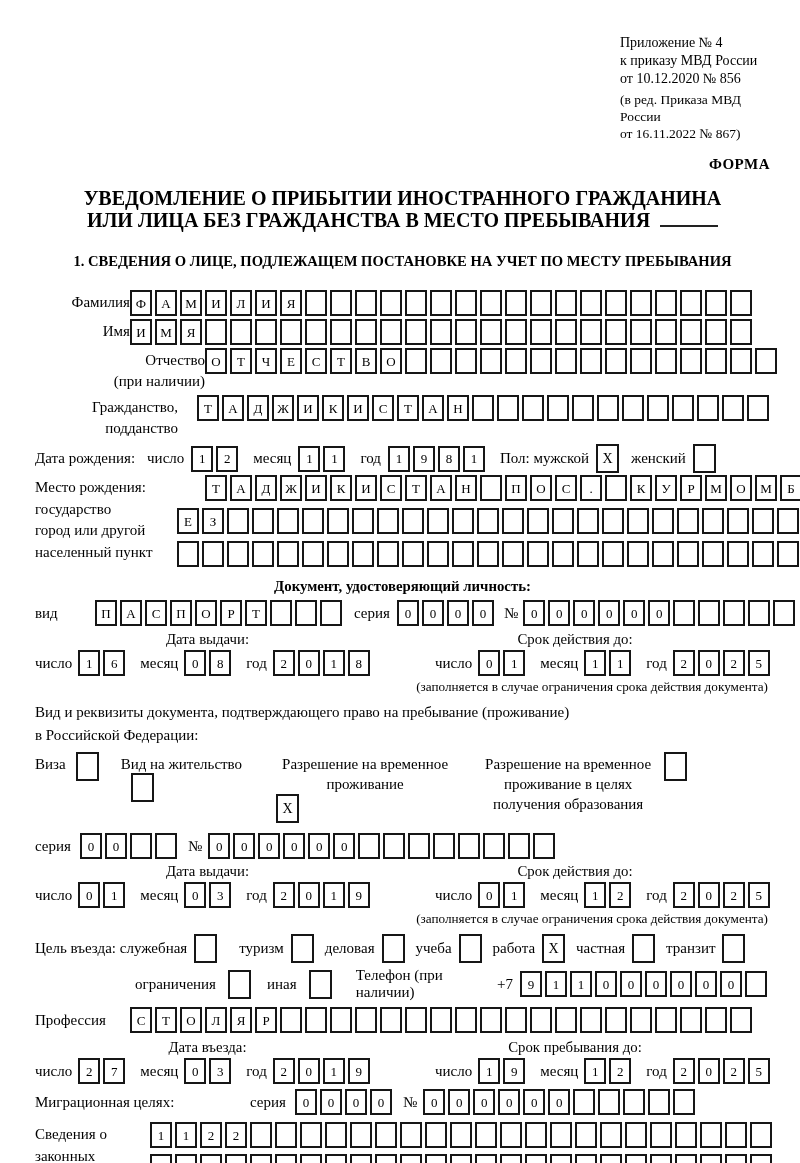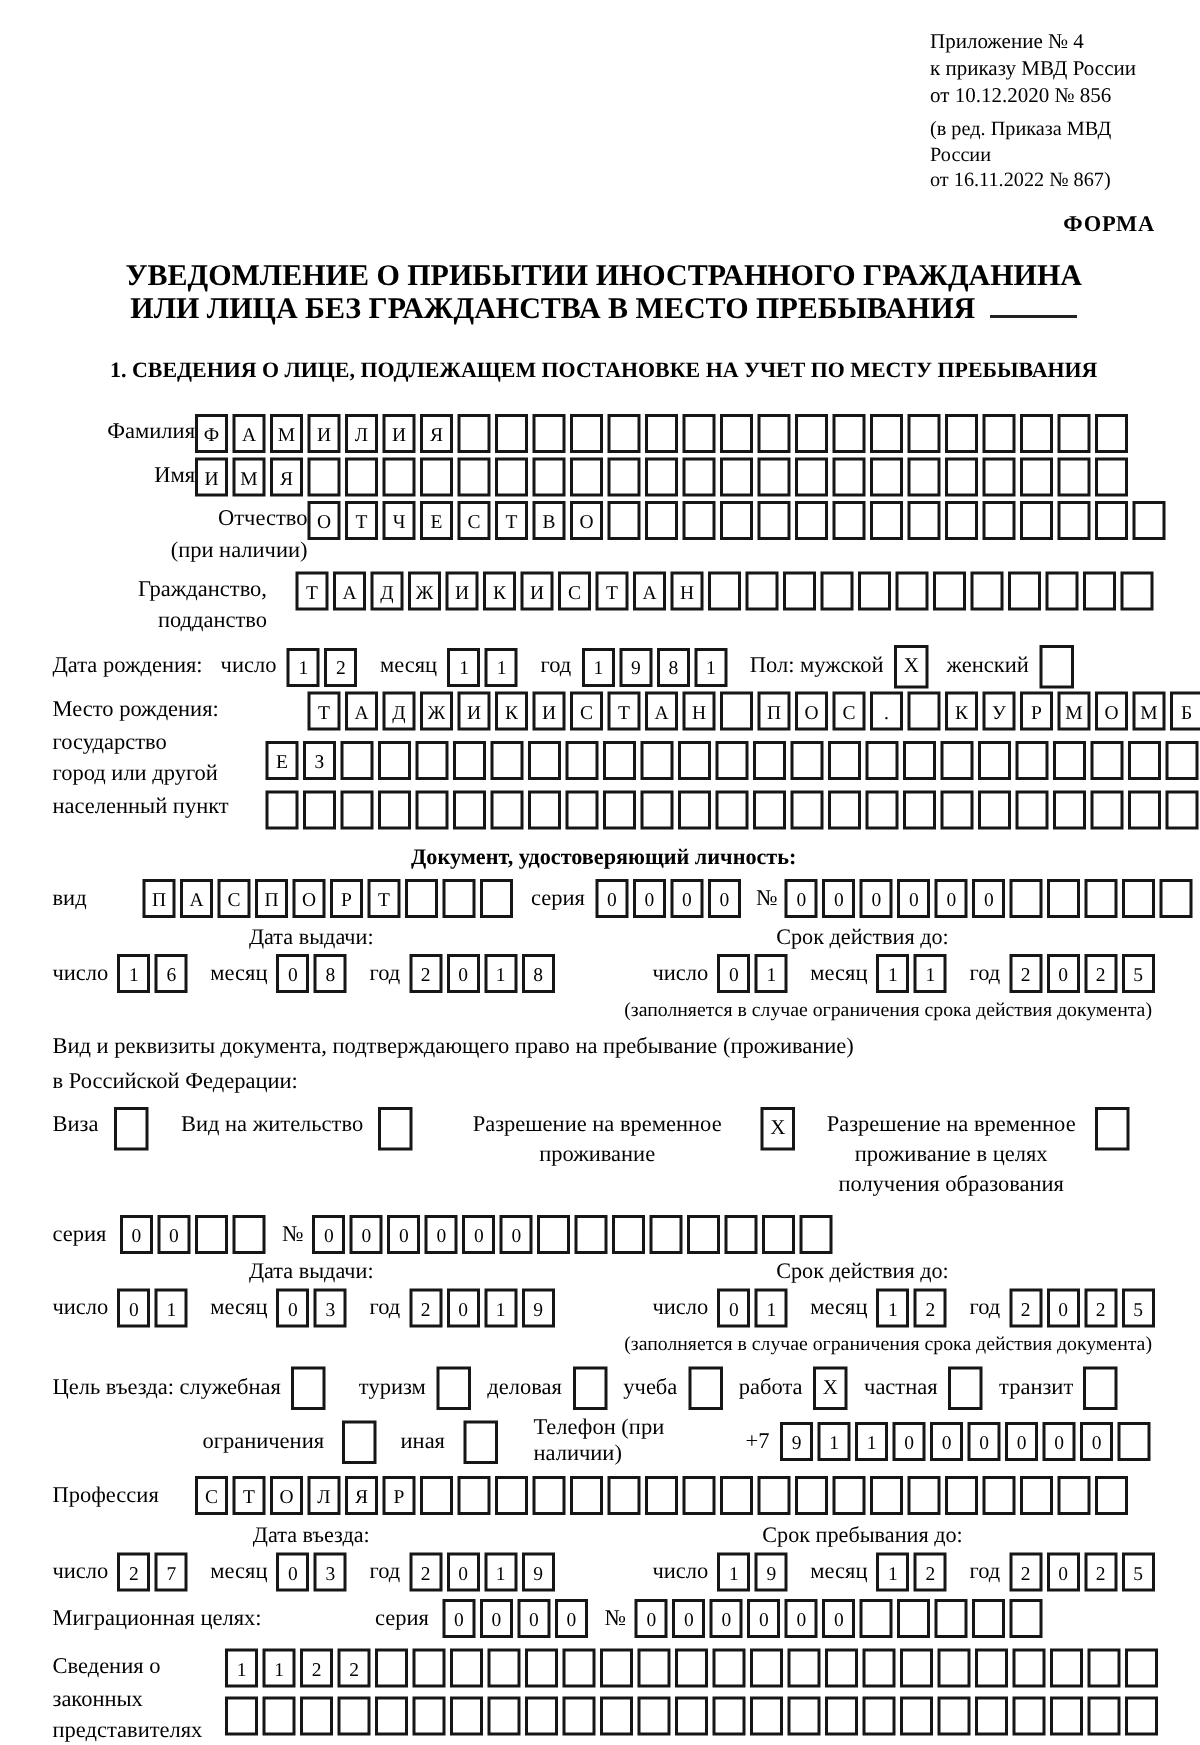--- a/index.html
+++ b/index.html
@@ -1,20 +1,20 @@
 <!DOCTYPE html>
 <html lang="ru"><head>
 <meta charset="utf-8">
 <style>
   html,body{margin:0;padding:0;}
   body{
     width:800px;height:1163px;overflow:hidden;background:#ffffff;color:#000;
     font-family:"Liberation Serif","DejaVu Serif",serif;font-size:15px;
   }
-  .page{box-sizing:border-box;width:800px;height:1163px;padding:20px 30px 0 35px;position:relative;}
+  .page{box-sizing:border-box;width:800px;height:1163px;padding:34px 30px 0 35px;position:relative;}
 
   
   .doc-ref{margin-left:585px;font-size:14px;line-height:18px;}
   .doc-ref .sub{font-size:13.5px;margin-top:3px;line-height:17px;}
   .forma{text-align:right;font-weight:bold;font-size:15px;letter-spacing:.5px;margin-top:14px;}
 
   
   .title{text-align:center;font-weight:bold;font-size:20px;line-height:22px;margin-top:14px;}
   .blank-line{display:inline-block;width:58px;height:13px;border-bottom:2px solid #222;margin-left:10px;}
   .sec-title{text-align:center;font-weight:bold;font-size:14.6px;margin-top:22px;margin-bottom:20px;}
@@ -436,25 +436,25 @@
   <div class="note-r">(заполняется в случае ограничения срока действия документа)</div>
 
   <div class="plain">Вид и реквизиты документа, подтверждающего право на пребывание (проживание)</div>
   <div class="plain">в Российской Федерации:</div>
 
   <div class="permits">
     <span class="opt">
       <span class="olab">Виза</span>
       <span class="cb"></span>
     </span>
-    <span class="opt" style="margin-left:22px;">
+    <span class="opt" style="margin-left:22px;flex-direction:column;">
       <span class="olab">Вид на жительство</span>
       <span class="cb"></span>
     </span>
-    <span class="opt" style="margin-left:24px;">
+    <span class="opt" style="margin-left:24px;flex-direction:column;">
       <span class="ctr" style="width:198px;">Разрешение на временное проживание</span>
       <span class="cb">X</span>
     </span>
     <span class="opt" style="margin-left:18px;">
       <span class="ctr" style="width:172px;">Разрешение на временное проживание в целях получения образования</span>
       <span class="cb"></span>
     </span>
   </div>
 
   <div class="series-row">

